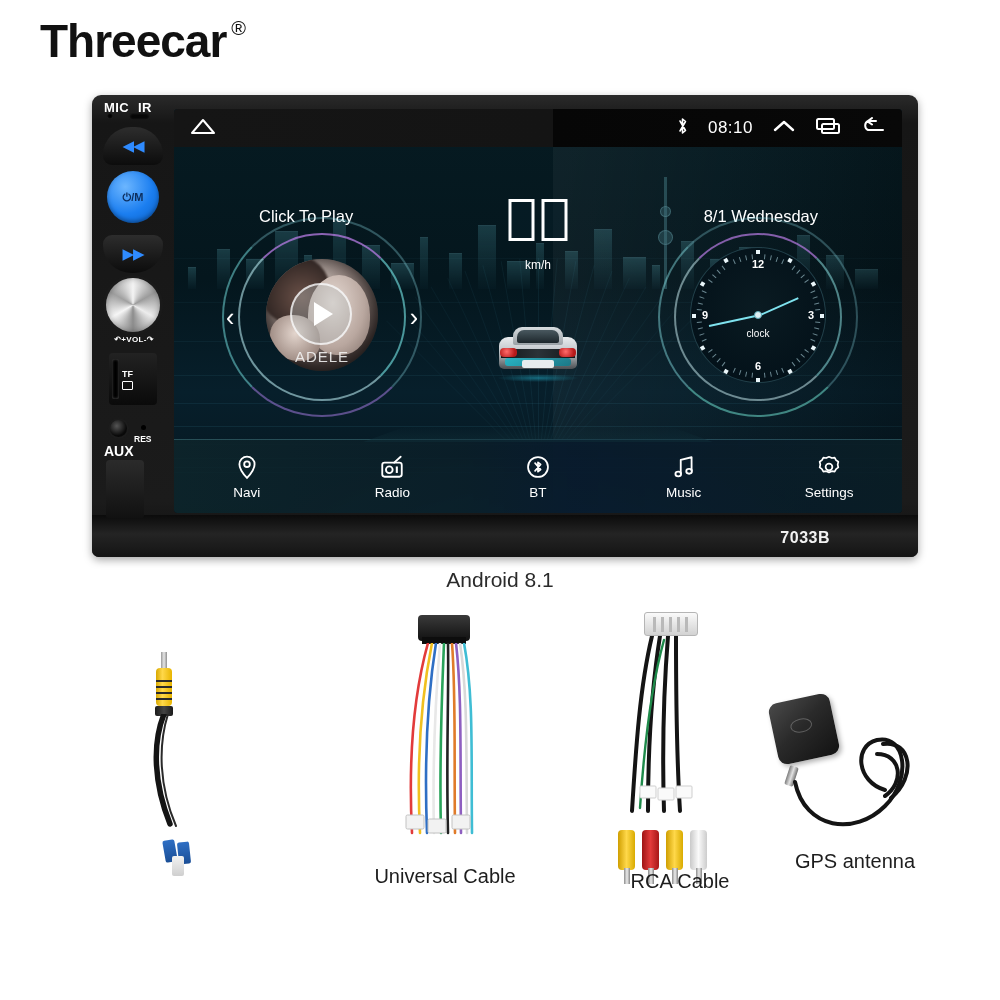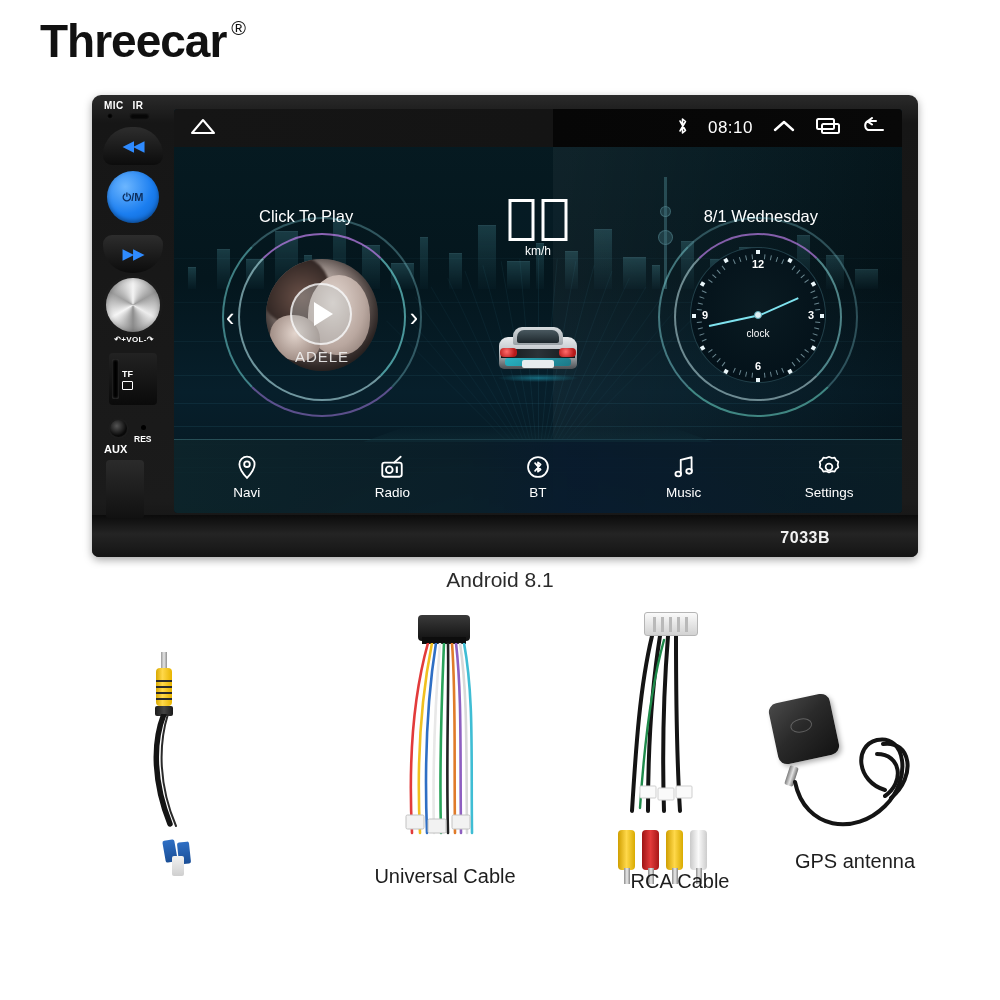--- a/index.html
+++ b/index.html
@@ -34,21 +34,21 @@
     border-radius:0 0 7px 7px;
   }
   #model-no{
     position:absolute; right:88px; bottom:10px; z-index:4;
     color:#f2f2f2; font-size:16px; font-weight:bold; letter-spacing:.5px;
   }
 
   
   #left-col{ position:absolute; left:4px; top:0; width:78px; height:100%; z-index:3;}
   .mic-ir-row{ position:absolute; top:5px; left:8px; display:flex; gap:9px; align-items:flex-start;}
-  .mic-ir-row .lbl{ color:#fff; font-size:10px; font-weight:bold; letter-spacing:.4px;}
+  .mic-ir-row .lbl{ color:#fff; font-size:13px; font-weight:bold; letter-spacing:.4px;}
   .mic-hole{ position:absolute; top:18px; left:11px; width:6px;height:6px;border-radius:50%;
     background:#000; box-shadow: inset 0 0 2px #444;}
   .ir-win{ position:absolute; top:18px; left:33px; width:21px;height:7px;border-radius:4px;
     background:#070707; box-shadow: inset 0 0 3px #333;}
 
   .btn-arc{
     position:absolute; left:7px; width:60px; height:38px;
     background: linear-gradient(180deg,#2d2d2d,#0c0c0c);
     display:flex; align-items:center; justify-content:center;
   }
@@ -78,21 +78,21 @@
     display:flex; align-items:center; gap:3px; padding-left:3px;
   }
   #tf-slot .slit{ width:7px;height:40px;background:#000;border-radius:2px;box-shadow:inset 0 0 3px #555;}
   #tf-slot .tfwrap{ display:flex;flex-direction:column;align-items:center;gap:2px;}
   #tf-slot .tf-txt{ color:#fff;font-size:9px;font-weight:bold;}
   #tf-slot .tf-ico{ width:11px;height:9px;border:1.4px solid #fff;border-radius:1px;}
 
   #aux-jack{ position:absolute; left:14px; top:325px; width:17px;height:17px;border-radius:50%;
     background: radial-gradient(circle at 40% 35%, #555, #090909 65%);
     box-shadow:0 0 0 2px #1c1c1c;}
-  #aux-label{ position:absolute; left:8px; top:348px; color:#fff;font-size:11px;font-weight:bold;text-align:center;}
+  #aux-label{ position:absolute; left:8px; top:348px; color:#fff;font-size:14px;font-weight:bold;text-align:center;}
   #res-hole{ position:absolute; left:45px; top:330px; width:5px;height:5px;border-radius:50%;background:#000;}
   #res-label{ position:absolute; left:38px; top:339px; color:#fff;font-size:8.5px;font-weight:bold;}
 
   #side-clip{ position:absolute; left:10px; top:365px; width:38px;height:58px;
     background:linear-gradient(180deg,#2b2b2b,#111); border-radius:4px 4px 3px 3px;}
 
   
   #screen{
     position:absolute; left:82px; top:14px; width:728px; height:404px;
     background:#04161c; border-radius:4px; overflow:hidden;
@@ -138,21 +138,21 @@
 
   
   #titles{ position:absolute; top:98px; left:0; right:0; z-index:5; }
   #ctp{ position:absolute; left:85px; color:#fff; font-size:16.5px; }
   #date-txt{ position:absolute; right:84px; color:#fff; font-size:16.5px; }
 
   #speed{ position:absolute; left:50%; top:90px; transform:translateX(-50%); z-index:5;
           display:flex; flex-direction:column; align-items:center; }
   #speed .digits{ display:flex; gap:7px;}
   #speed .digit{ width:26px;height:42px;border:3.5px solid #fff; background:rgba(10,35,45,.35);}
-  #speed .unit{ color:#fff; font-size:12px; margin-top:3px;}
+  #speed .unit{ color:#fff; font-size:12px; margin-top:17px;}
 
   
   #music-w{ position:absolute; left:48px; top:108px; width:200px;height:200px; z-index:5;}
   .ring{ position:absolute; border-radius:50%; }
   #music-w .r-outer{ inset:0; border:2.5px solid rgba(150,235,245,.30);
       border-bottom-color:rgba(160,120,220,.55); border-left-color:rgba(120,230,230,.5);}
   #music-w .r-inner{ inset:16px; border:2px solid rgba(200,250,255,.55);
       border-top-color:rgba(185,125,230,.75); border-right-color:rgba(120,235,235,.6);}
   #album{
     position:absolute; left:44px; top:42px; width:112px;height:112px;border-radius:50%;

